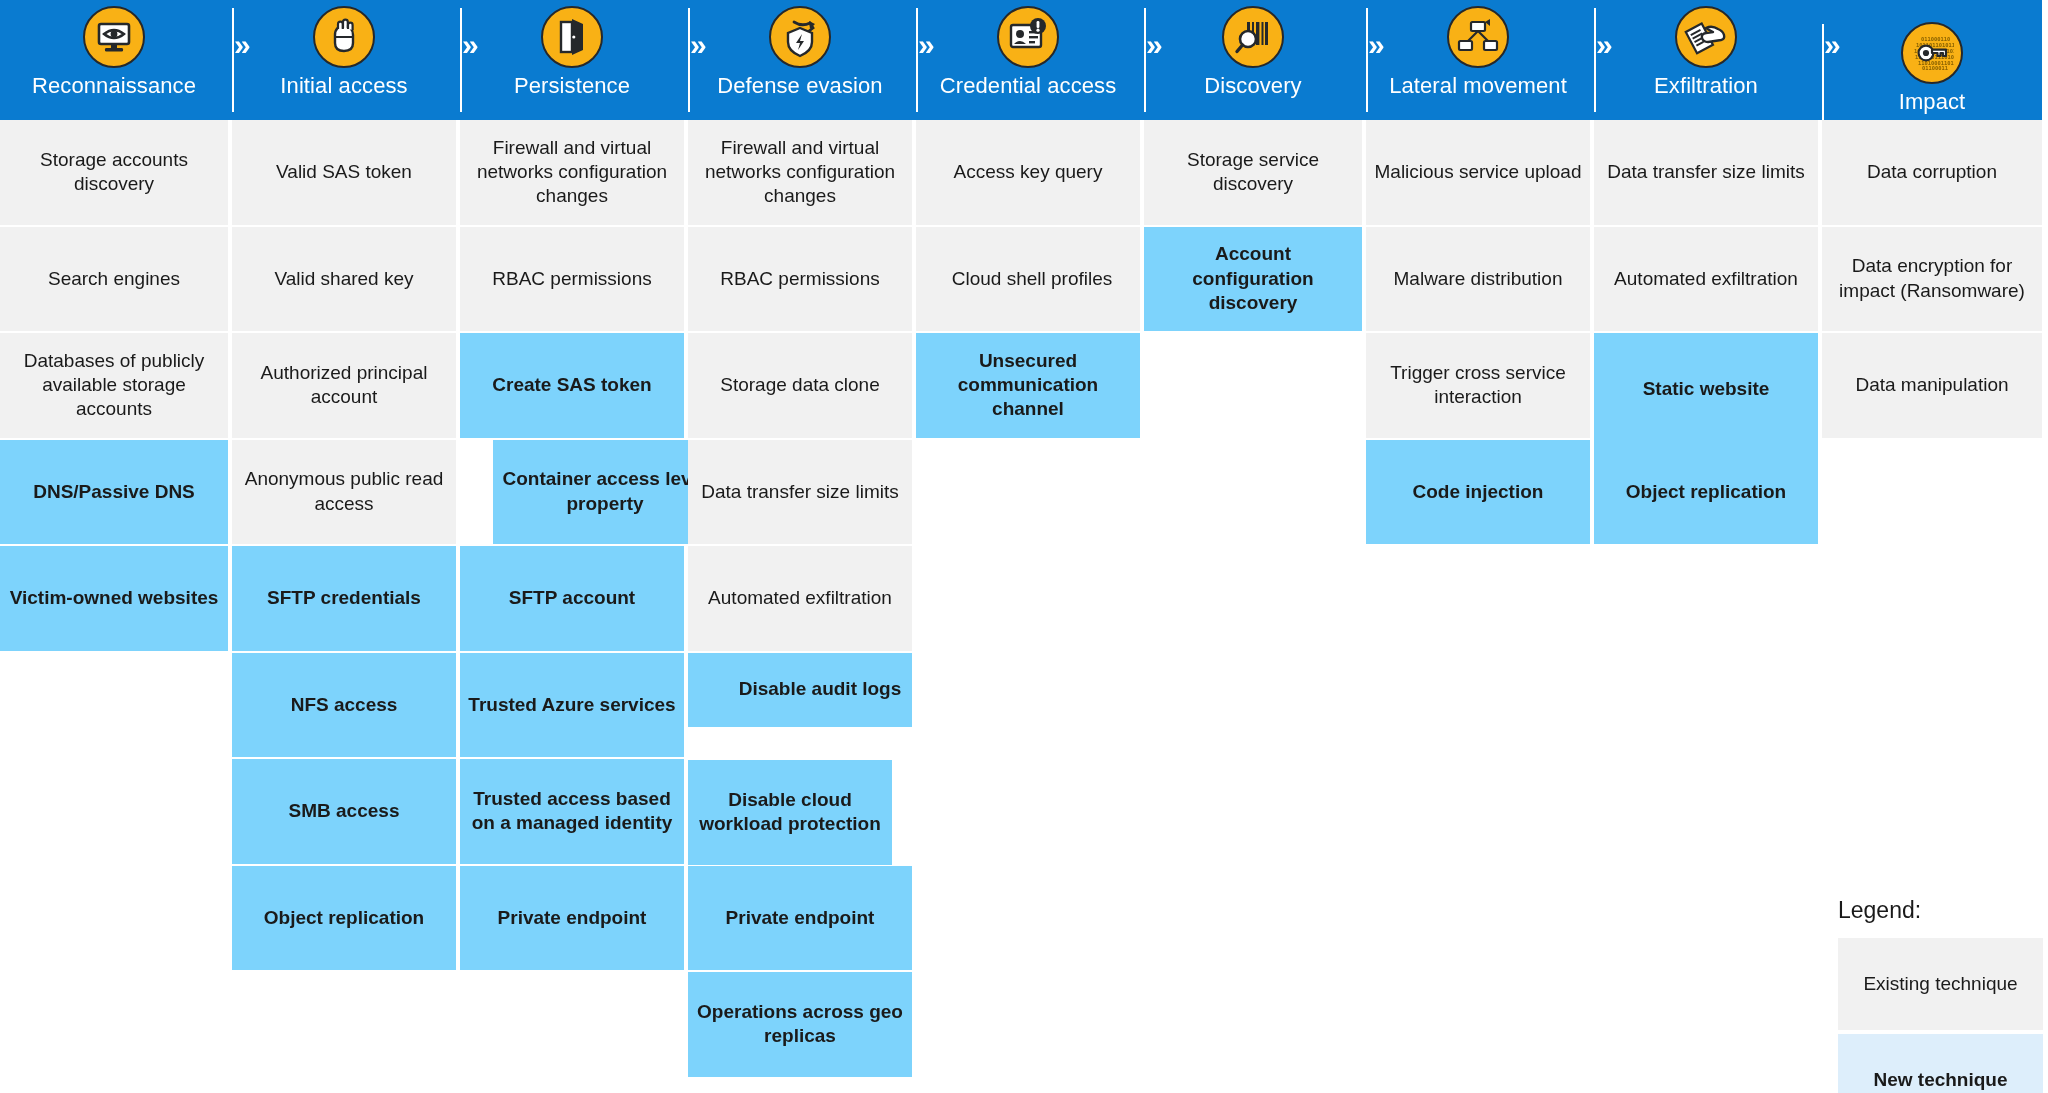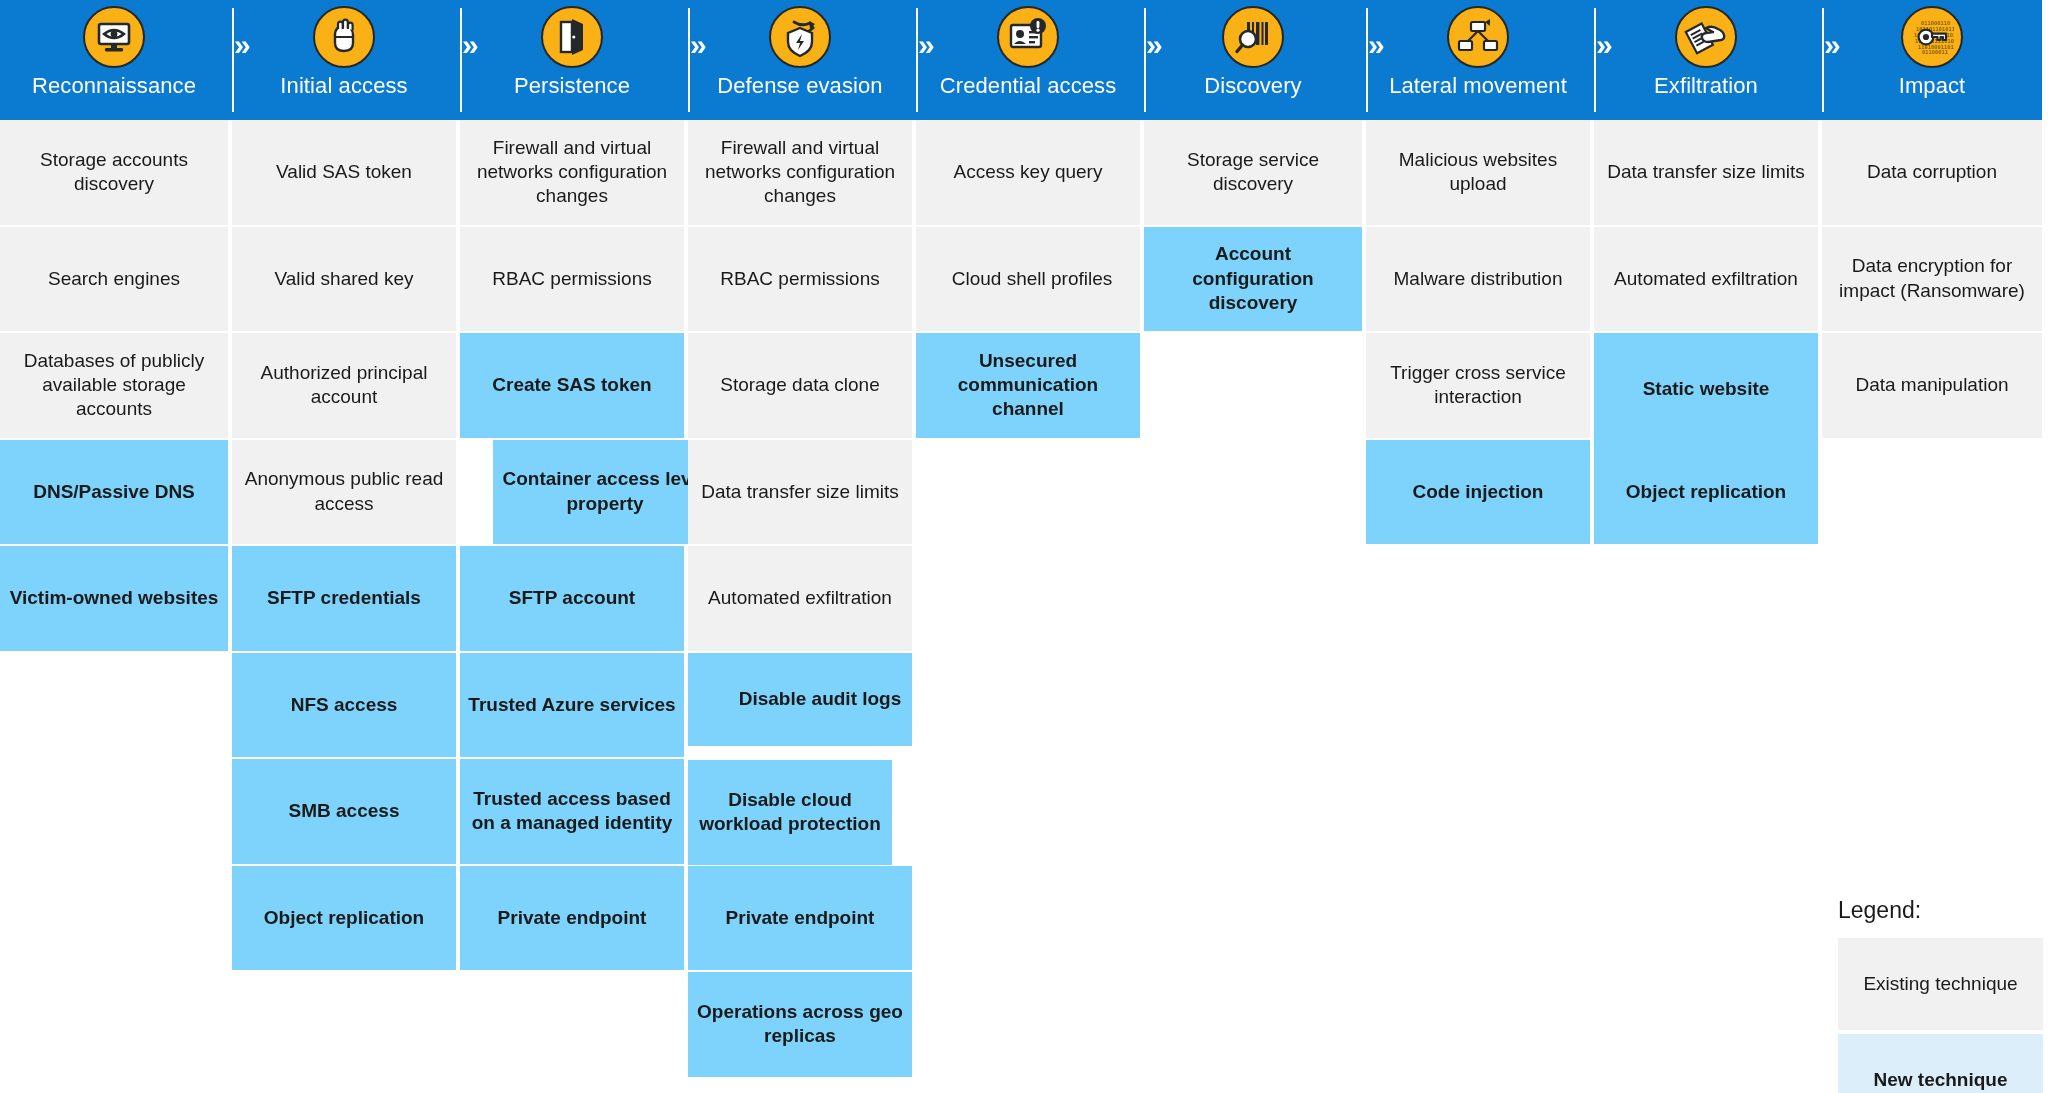--- a/index.html
+++ b/index.html
@@ -208,21 +208,21 @@
           <rect x="9" y="22" width="11" height="2"></rect>
                 <rect x="9" y="26" width="8" height="2"></rect>
         </g>
       </g>
       <path d="M22 13 q6 -3 12 1 q5 2 6 6 q1 4 -3 5 l-13 2 q-5 0 -6 -4 q-1 -4 4 -5 l7 -1 q-4 -2 -7 -4z" fill="#fff" stroke="#25282b" stroke-width="2.4" stroke-linejoin="round"></path>
     </svg>
         </div>
         <div class="hdr-label">Exfiltration</div>
       </div>
       <div class="chev" style="left: 1824px;">»</div>
-      <div class="hdr-col" style="position: absolute; left: 1822px; top: 0px; width: 220px; height: 120px;">
+      <div class="hdr-col" style="position: absolute; left: 1822px; top: 16px; width: 220px; height: 120px;">
         <div class="hdr-sep"></div>
         <div class="hdr-icon">
           <svg width="44" height="44" viewBox="0 0 44 44">
       <circle cx="22" cy="22" r="19" fill="#f9b115"></circle>
       <g fill="#8a6200" font-family="monospace" font-size="5.4" font-weight="700">
         <text x="11" y="10">011000110</text>
         <text x="6" y="16">1011011010110</text>
         <text x="4" y="22">10110110111010</text>
         <text x="5" y="28">1101101110101</text>
         <text x="8" y="34">110100011011</text>
@@ -316,21 +316,21 @@
         </div>
         <div class="cell existing" style="top: 213px; width: 224px; height: 104.5px;">
           <span>Storage data clone</span>
         </div>
         <div class="cell existing" style="top: 319.5px; width: 224px; height: 104.5px;">
           <span>Data transfer size limits</span>
         </div>
         <div class="cell existing" style="top: 426px; width: 224px; height: 104.5px;">
           <span>Automated exfiltration</span>
         </div>
-        <div class="cell new" style="top: 532.5px; width: 224px; height: 93px; padding-left: 48px;">
+        <div class="cell new" style="top: 532.5px; width: 224px; height: 74px; padding-left: 48px;">
           <span>Disable audit logs</span>
         </div>
         <div class="cell new" style="top: 640px; width: 204px; height: 104.5px;">
           <span>Disable cloud workload protection</span>
         </div>
         <div class="cell new" style="top: 745.5px; width: 224px; height: 104.5px;">
           <span>Private endpoint</span>
         </div>
         <div class="cell new" style="top: 852px; width: 224px; height: 104.5px;">
           <span>Operations across geo replicas</span>
@@ -350,21 +350,21 @@
       <div class="mcol" style="left: 1144px; width: 218px; height: 973px;">
         <div class="cell existing" style="top: 0px; width: 218px; height: 104.5px;">
           <span>Storage service discovery</span>
         </div>
         <div class="cell new" style="top: 106.5px; width: 218px; height: 104.5px;">
           <span>Account configuration discovery</span>
         </div>
       </div>
       <div class="mcol" style="left: 1366px; width: 224px; height: 973px;">
         <div class="cell existing" style="top: 0px; width: 224px; height: 104.5px;">
-          <span>Malicious websites upload</span>
+          <span>Malicious service upload</span>
         </div>
         <div class="cell existing" style="top: 106.5px; width: 224px; height: 104.5px;">
           <span>Malware distribution</span>
         </div>
         <div class="cell existing" style="top: 213px; width: 224px; height: 104.5px;">
           <span>Trigger cross service interaction</span>
         </div>
         <div class="cell new" style="top: 319.5px; width: 224px; height: 104.5px;">
           <span>Code injection</span>
         </div>

